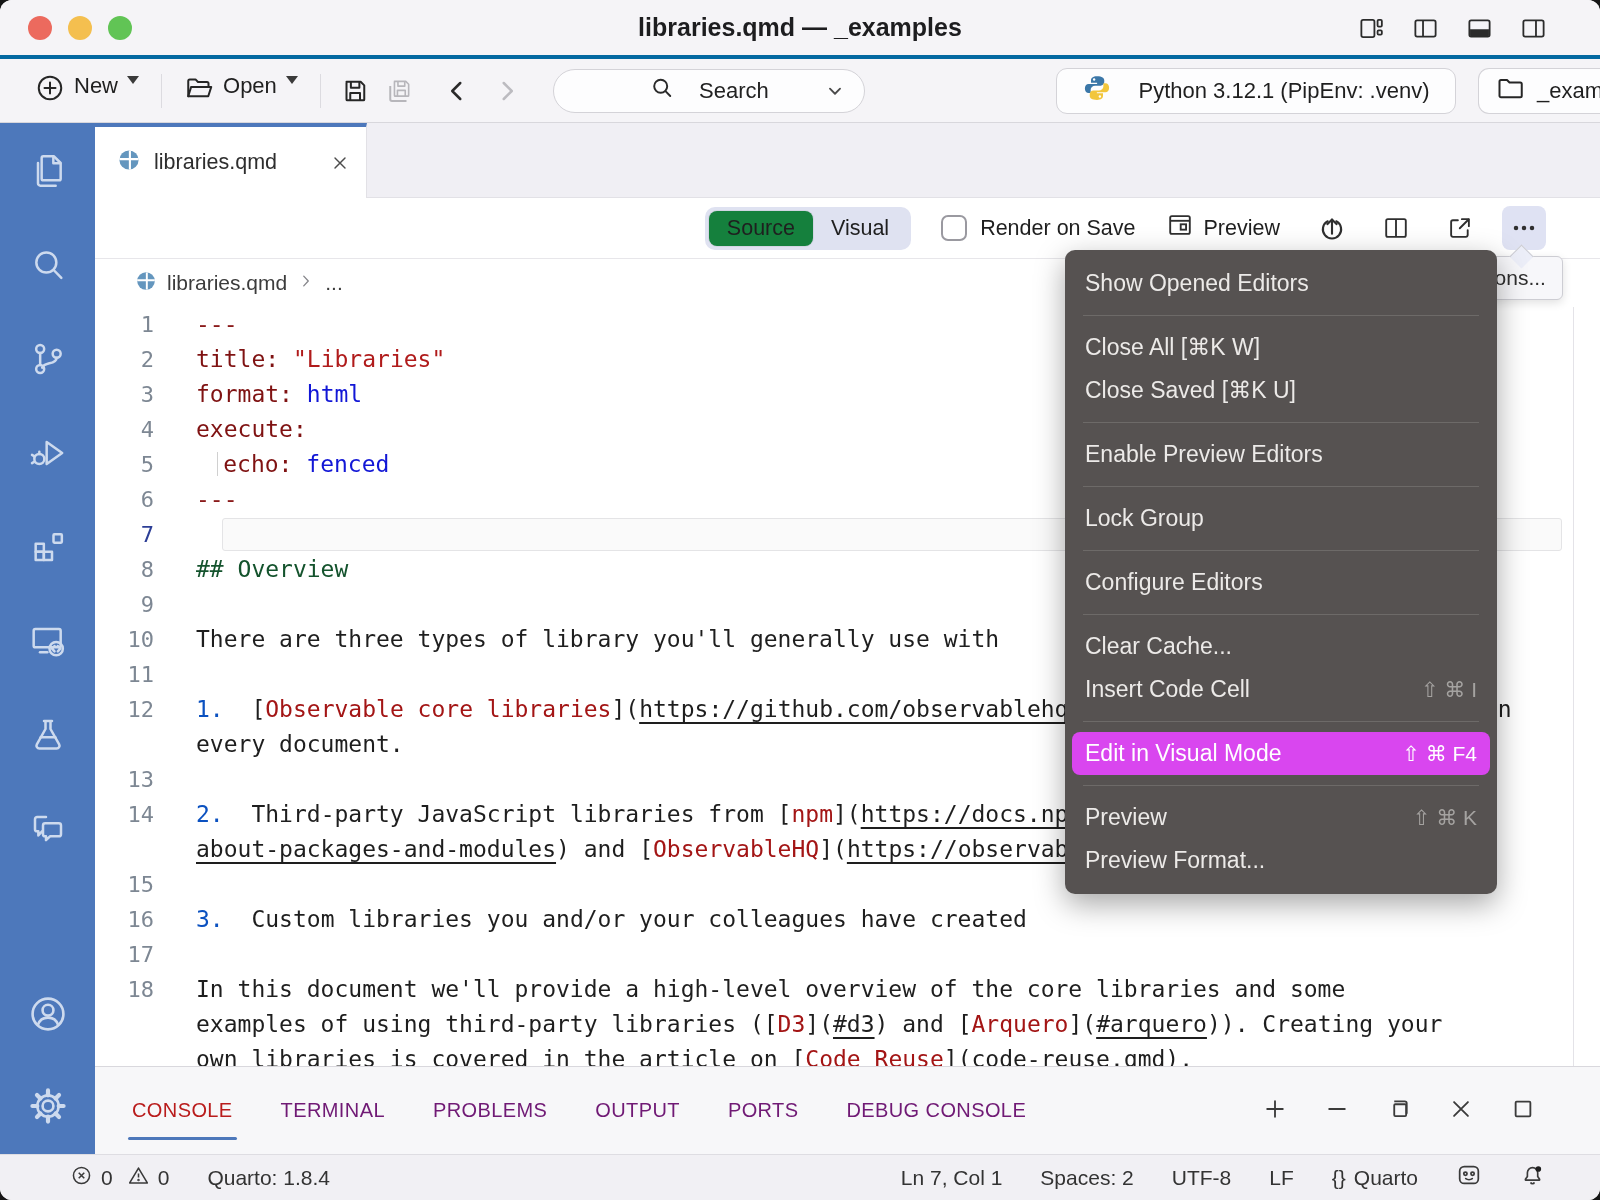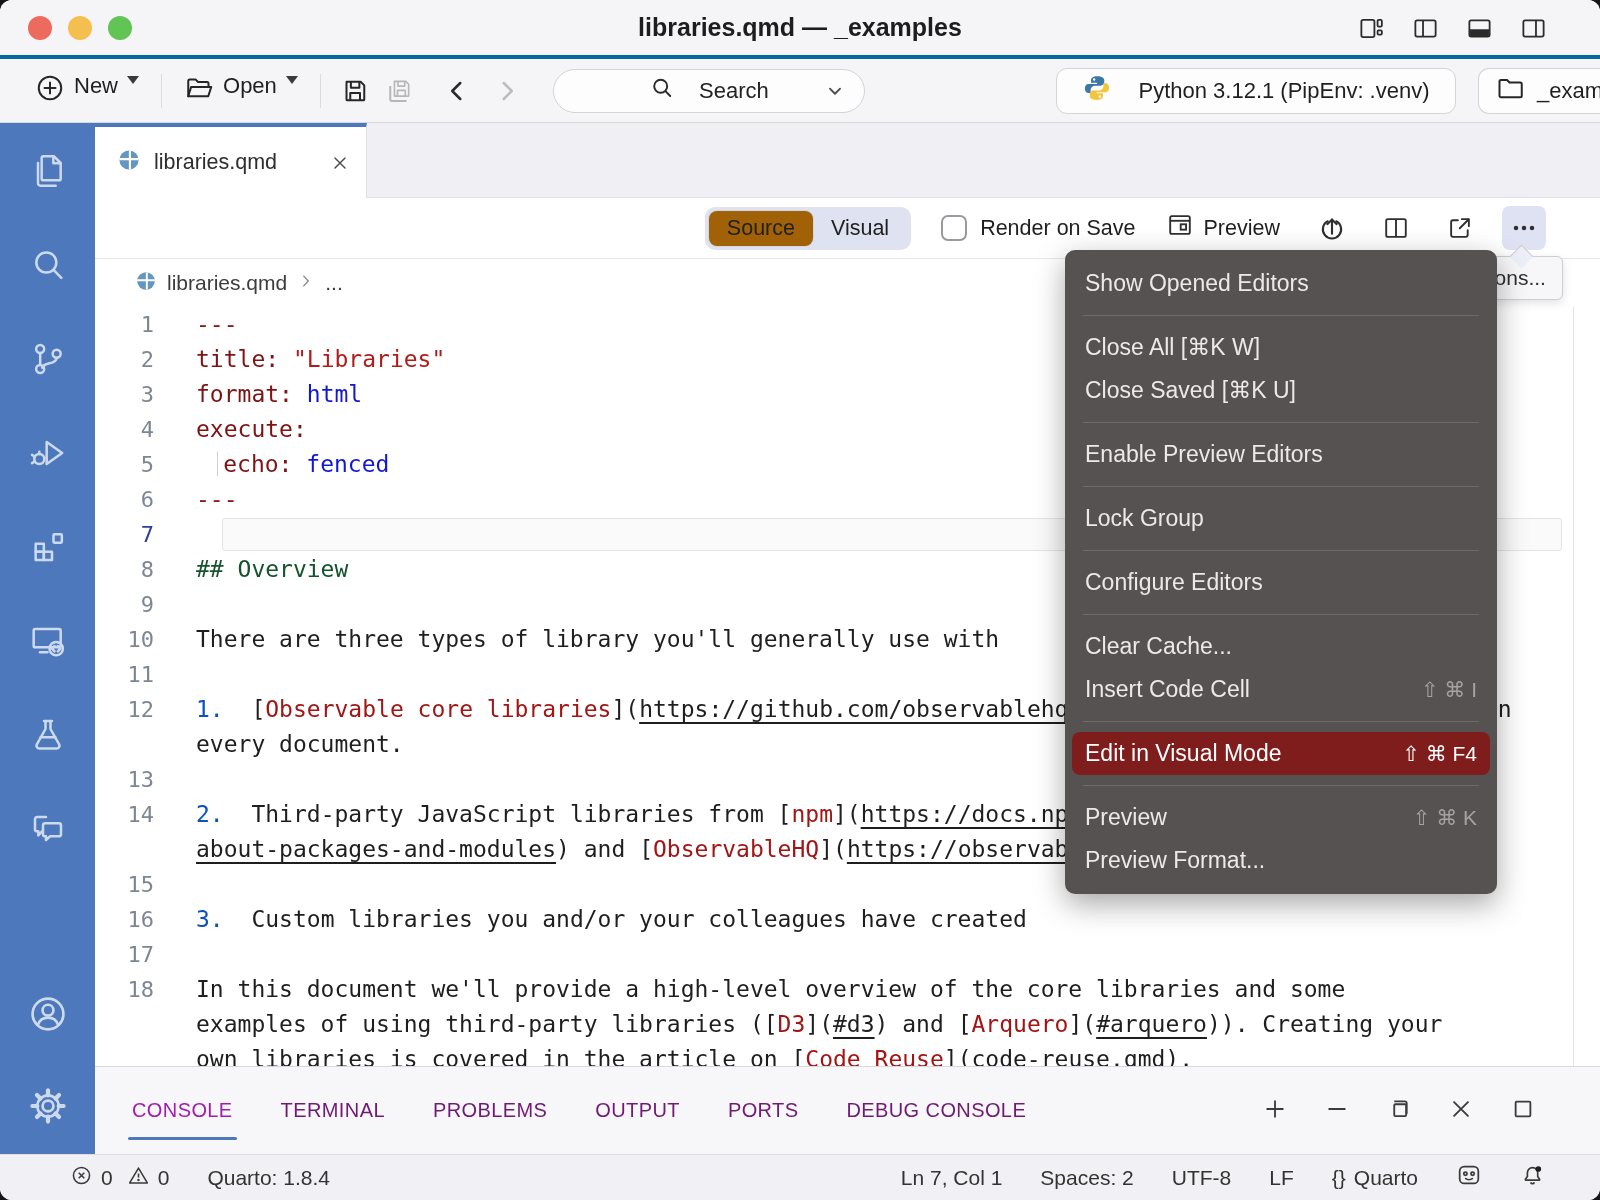--- a/index.html
+++ b/index.html
@@ -49,21 +49,21 @@
   .tab{width:272px;box-sizing:border-box;background:#fff;border-top:4px solid #4d78bb;
     border-right:1px solid #e2e1e6;margin-bottom:-1px;display:flex;align-items:center;gap:13px;
     padding:0 16px 0 22px;font-size:21.5px;color:#2e2e2e;}
   .tab-label{flex:1;}
   .tab-close{display:flex;}
 
   .edtoolbar{flex:0 0 60px;background:#fff;border-bottom:1px solid #e7e6ea;display:flex;
     align-items:center;justify-content:flex-end;gap:30px;padding-right:54px;}
   .mode-toggle{display:flex;background:#dfe2f1;border-radius:10px;padding:4px;font-size:21.5px;color:#1f1f1f;}
   .mode-seg{padding:5px 18px;border-radius:8px;}
-  .mode-seg.active{background:#a16207;box-shadow:0 0 0 1px #d2d5e3;}
+  .mode-seg.active{background:#15803d;box-shadow:0 0 0 1px #d2d5e3;}
   .cbgroup{display:flex;align-items:center;gap:13px;font-size:21.5px;color:#1f1f1f;}
   .checkbox{width:26px;height:26px;border:2px solid #9a99a0;border-radius:7px;background:#fff;box-sizing:border-box;}
   .preview-btn{display:flex;align-items:center;gap:10px;font-size:21.5px;color:#1f1f1f;}
   .edicons{display:flex;gap:20px;align-items:center;}
   .icon-btn{width:44px;height:44px;display:flex;align-items:center;justify-content:center;border-radius:8px;}
   .more-btn{background:#dfe2f3;}
 
   .breadcrumb{flex:0 0 48px;background:#fff;display:flex;align-items:center;gap:10px;
     padding-left:40px;font-size:21px;color:#3c3c3c;}
 
@@ -84,42 +84,42 @@
   .c-url{color:#1e1e1e;text-decoration:underline;text-decoration-thickness:1.5px;text-underline-offset:5px;}
   .c-hd{color:#14532d;font-weight:normal;}
   .c-ig{display:inline-block;width:0;border-left:1.5px solid #d0d0d0;height:24px;
     vertical-align:-4px;margin-left:-6.5px;margin-right:5px;}
 
   
   .panel{flex:0 0 87px;background:#f7f7f9;border-top:1px solid #d9d8dd;display:flex;
     align-items:center;padding:0 60px 0 35px;}
   .panel-tabs{display:flex;gap:44px;}
   .panel-tab{font-size:20px;letter-spacing:.4px;color:#701a75;position:relative;padding:4px 2px;}
-  .panel-tab.active{color:#a21caf;}
+  .panel-tab.active{color:#b91c1c;}
   .panel-tab.active::after{content:"";position:absolute;left:-2px;right:-2px;bottom:-14px;height:3px;
     background:#4d78bb;border-radius:2px;}
   .panel-actions{margin-left:auto;display:flex;gap:28px;align-items:center;}
   .panel-actions .pbtn{display:flex;align-items:center;justify-content:center;width:34px;height:34px;}
 
   
   .statusbar{flex:0 0 45px;background:#f1f0f4;border-top:1px solid #dedde2;display:flex;
     align-items:center;font-size:21px;color:#333;padding:0 55px 0 70px;}
   .st-left{display:flex;align-items:center;gap:12px;}
   .st-item{display:flex;align-items:center;gap:8px;}
   .quarto-version{margin-left:26px;}
   .st-right{margin-left:auto;display:flex;align-items:center;gap:38px;}
 
   
   .context-menu{position:absolute;left:1065px;top:250px;width:432px;box-sizing:border-box;
     background:#565251;border-radius:10px;padding:12px 0;z-index:30;
     box-shadow:0 10px 30px rgba(0,0,0,.35);}
   .menu-item{height:43px;display:flex;align-items:center;justify-content:space-between;
     padding:0 20px;font-size:23px;color:#eceae8;}
   .menu-item .shortcut{color:#a5a3a1;font-size:21px;}
-  .menu-item.highlighted{background:#7f1d1d;border-radius:8px;margin:0 7px;padding:0 13px;color:#fff;}
+  .menu-item.highlighted{background:#d946ef;border-radius:8px;margin:0 7px;padding:0 13px;color:#fff;}
   .menu-item.highlighted .shortcut{color:#fff;}
   .menu-divider{height:1px;background:#6d6a68;margin:10px 18px;}
   .more-tooltip{position:absolute;left:1390px;top:256px;height:42px;padding:0 16px;display:flex;
     align-items:center;background:#f7f7fa;border:1px solid #cdcdd3;border-radius:6px;font-size:21px;
     color:#2f2f2f;z-index:20;box-shadow:0 3px 10px rgba(0,0,0,.12);white-space:nowrap;}
   .more-tooltip::before{content:"";position:absolute;top:-9px;left:122px;width:16px;height:16px;
     background:#eceef8;border-left:1px solid #cdcdd3;border-top:1px solid #cdcdd3;transform:rotate(45deg);}
 </style>
 </head>
 <body>

